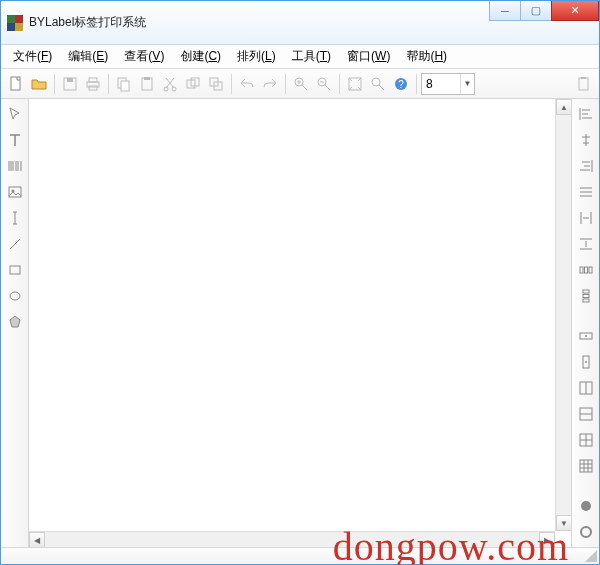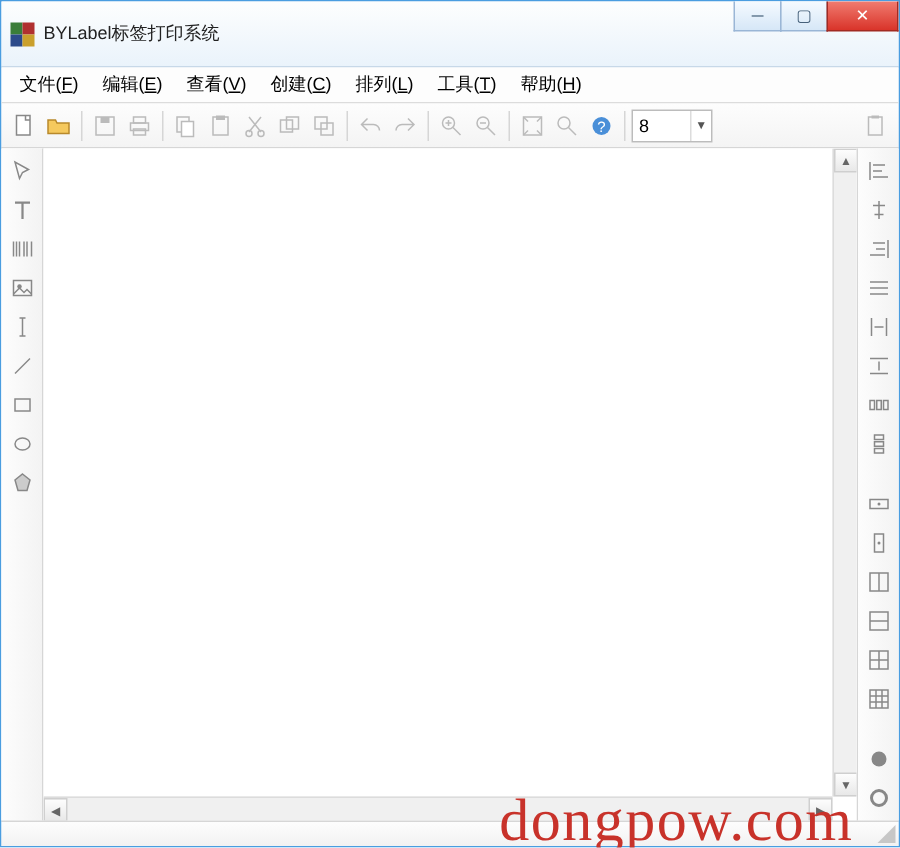--- a/index.html
+++ b/index.html
@@ -62,20 +62,21 @@
     </div>
   </div>
 
   <div class="menubar">
     <div class="menuitem"><span>文件</span>(<u>F</u>)</div>
     <div class="menuitem"><span>编辑</span>(<u>E</u>)</div>
     <div class="menuitem"><span>查看</span>(<u>V</u>)</div>
     <div class="menuitem"><span>创建</span>(<u>C</u>)</div>
     <div class="menuitem"><span>排列</span>(<u>L</u>)</div>
     <div class="menuitem"><span>工具</span>(<u>T</u>)</div>
+    <div class="menuitem"><span>窗口</span>(<u>W</u>)</div>
     <div class="menuitem"><span>帮助</span>(<u>H</u>)</div>
   </div>
 
   <div class="toolbar">
     <div class="tbtn enabled">
         <svg viewBox="0 0 16 16">
           <rect x="3" y="1" width="9" height="13" fill="#fff" stroke="#888"></rect>
           <path d="M9 1v3h3" fill="none" stroke="#888"></path>
         </svg>
       </div>

